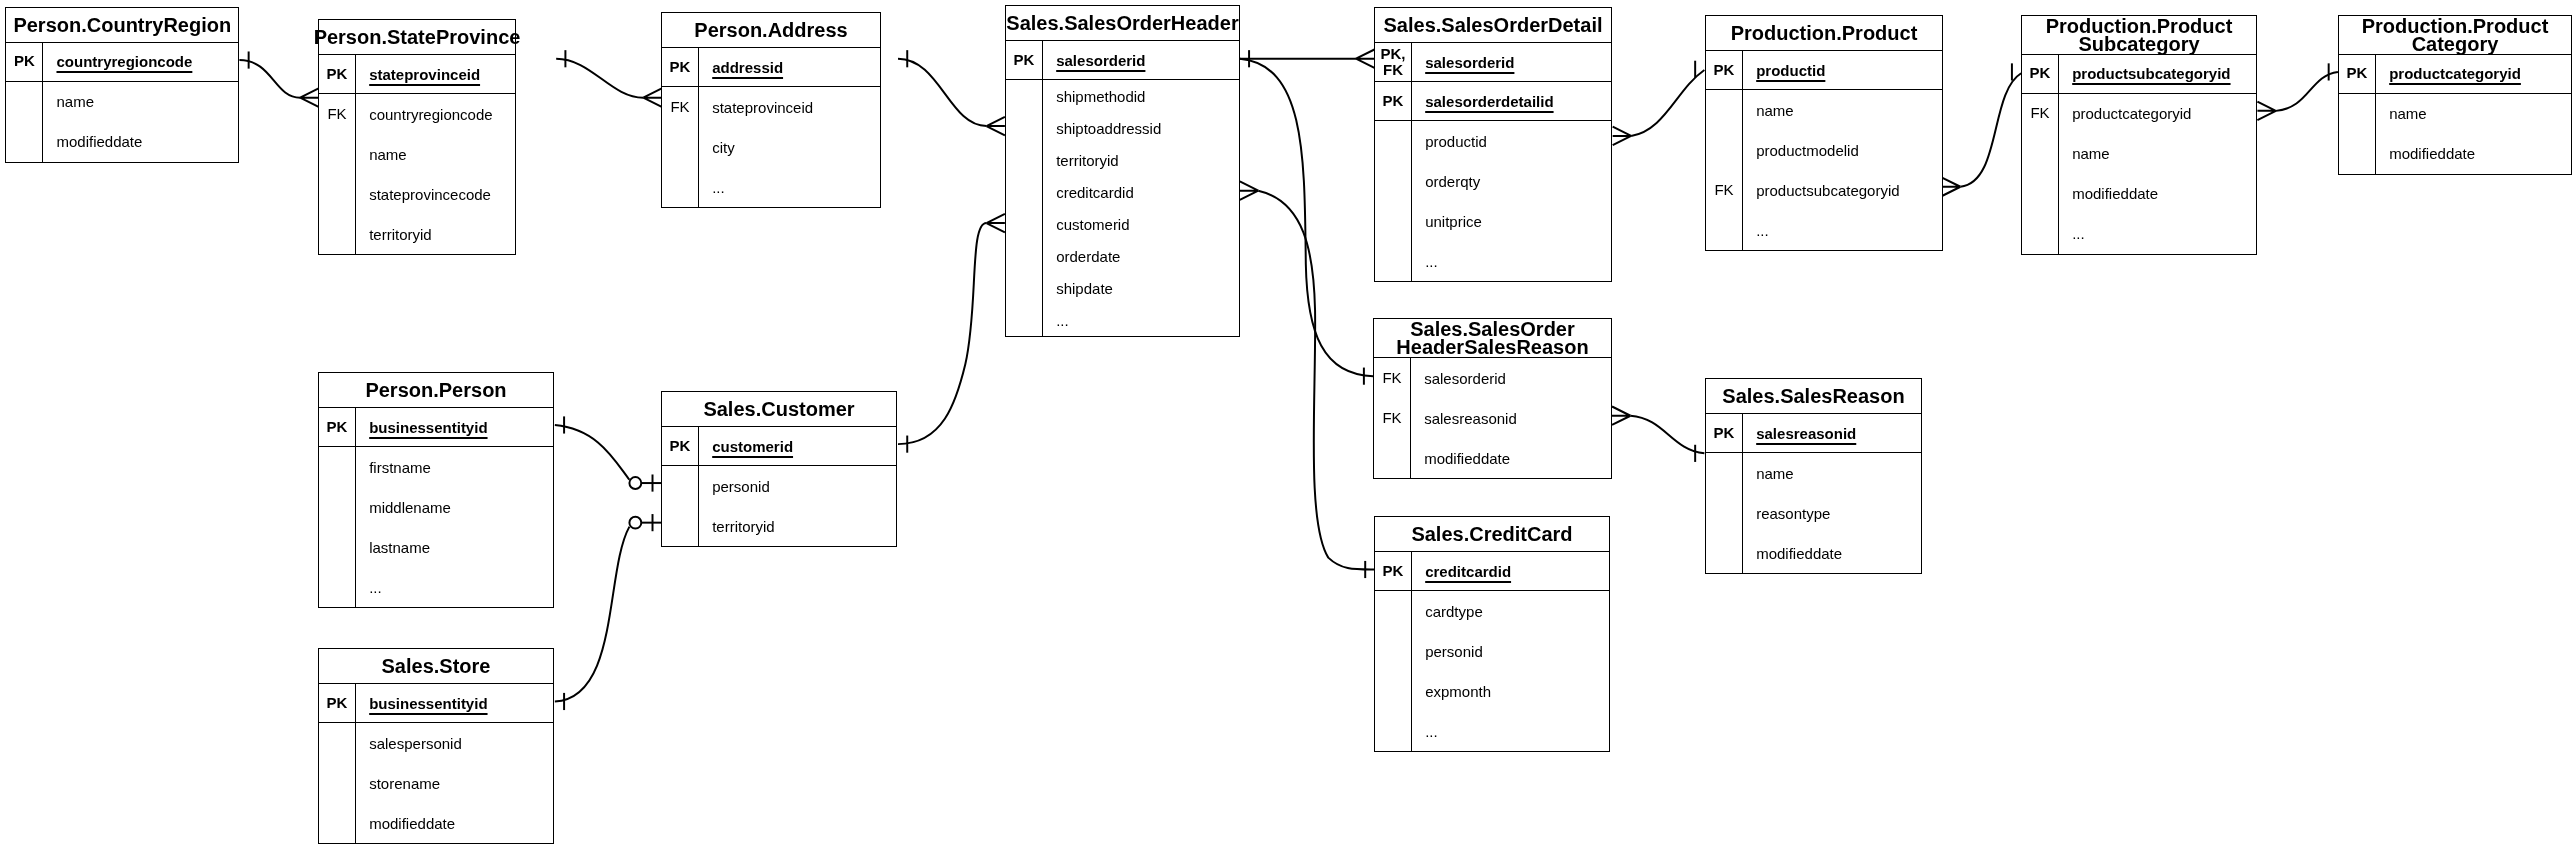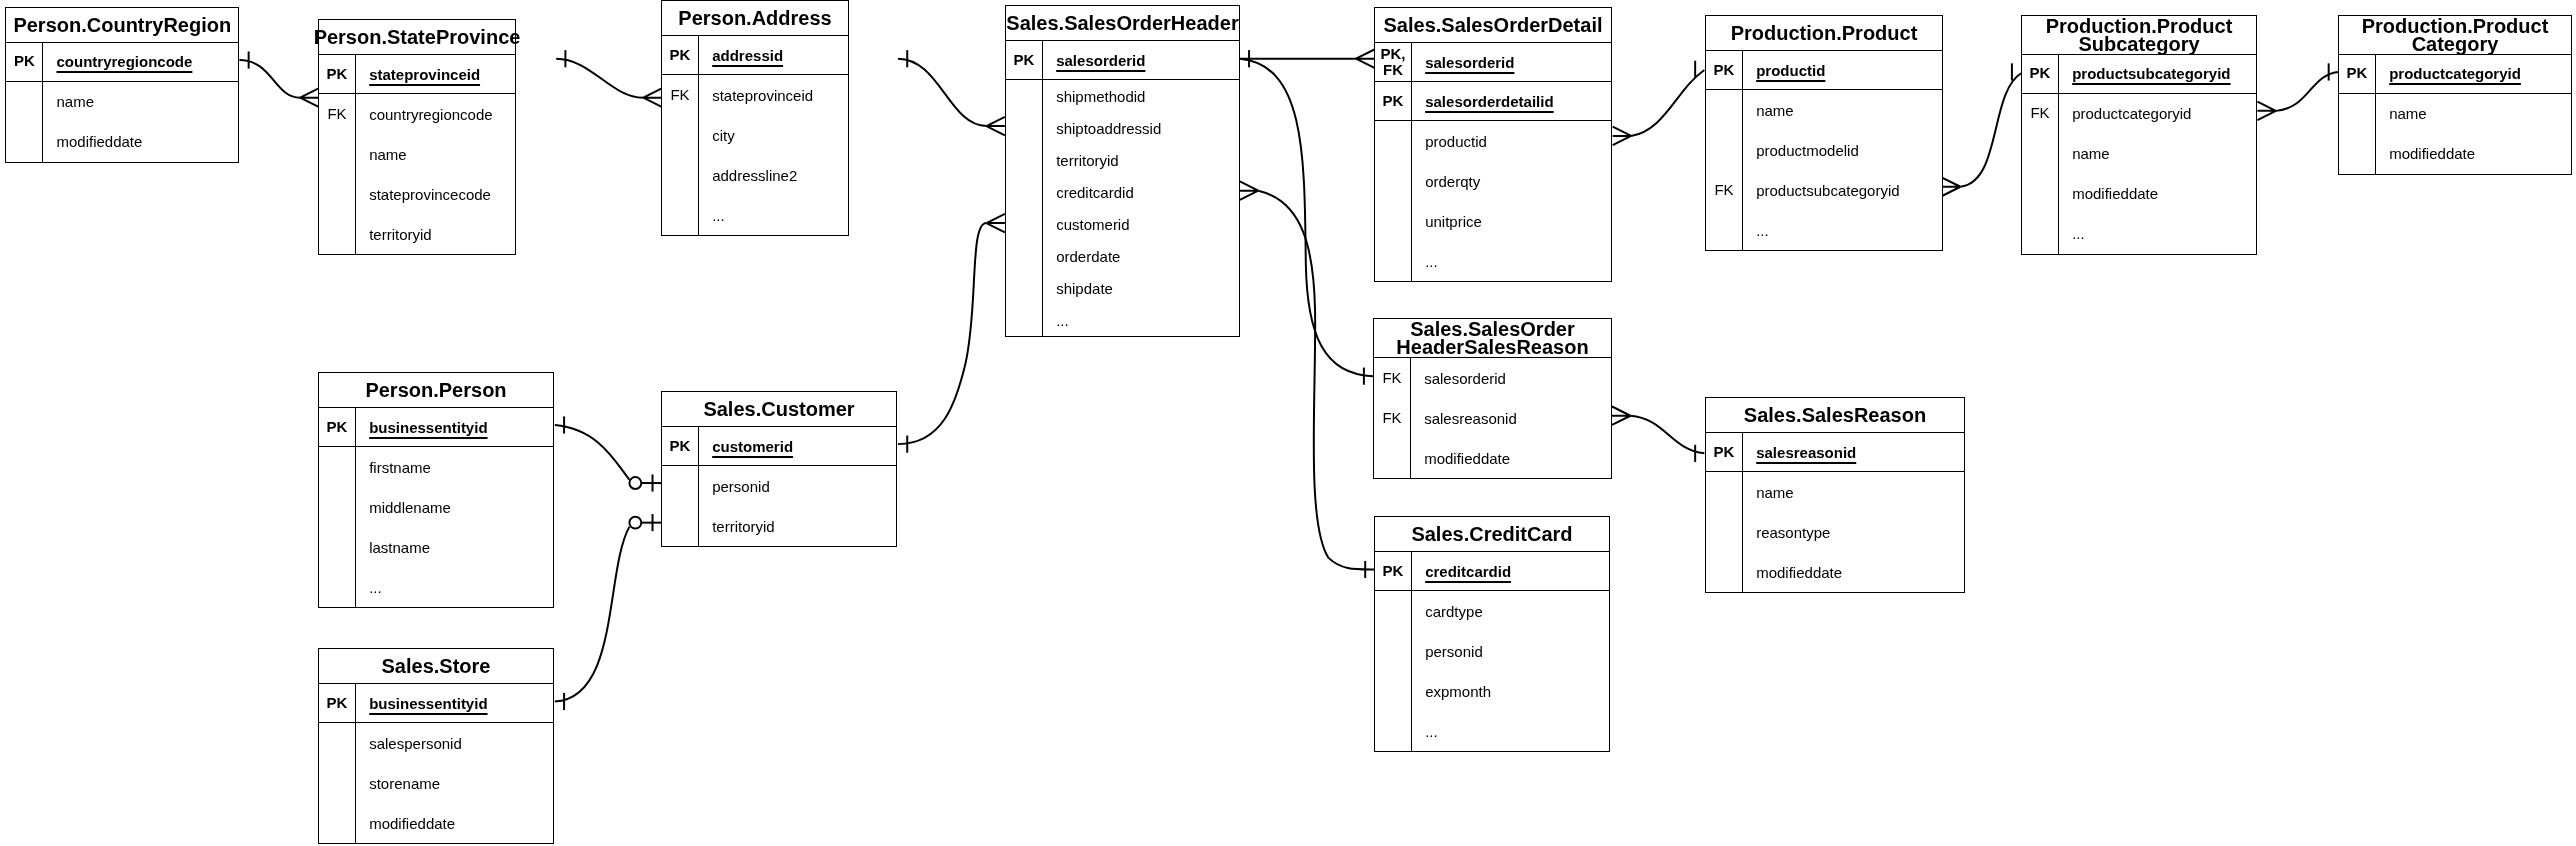--- a/index.html
+++ b/index.html
@@ -132,37 +132,33 @@
   <div class="brow">
     <div class="kc"></div>
     <div class="lc">stateprovincecode</div>
   </div>
   <div class="brow">
     <div class="kc"></div>
     <div class="lc">territoryid</div>
   </div>
 </div>
 
-<div class="etable" style="left:661px;top:0;width:188px">
+<div class="etable" style="left:661px;top:12px;width:220px">
   <div class="ttl">Person.Address</div>
   <div class="krow">
     <div class="kc b">PK</div>
     <div class="lc pk">addressid</div>
   </div>
   <div class="brow">
     <div class="kc">FK</div>
     <div class="lc">stateprovinceid</div>
   </div>
   <div class="brow">
     <div class="kc"></div>
     <div class="lc">city</div>
-  </div>
-  <div class="brow">
-    <div class="kc"></div>
-    <div class="lc">addressline2</div>
   </div>
   <div class="brow">
     <div class="kc"></div>
     <div class="lc">...</div>
   </div>
 </div>
 
 <div class="etable" style="left:1005px;top:5.3px;width:235px;--rh:32px">
   <div class="ttl">Sales.SalesOrderHeader</div>
   <div class="krow">
@@ -368,21 +364,21 @@
   <div class="brow">
     <div class="kc">FK</div>
     <div class="lc">salesreasonid</div>
   </div>
   <div class="brow">
     <div class="kc"></div>
     <div class="lc">modifieddate</div>
   </div>
 </div>
 
-<div class="etable" style="left:1705px;top:397px;width:260px">
+<div class="etable" style="left:1705px;top:378px;width:217px">
   <div class="ttl">Sales.SalesReason</div>
   <div class="krow">
     <div class="kc b">PK</div>
     <div class="lc pk">salesreasonid</div>
   </div>
   <div class="brow">
     <div class="kc"></div>
     <div class="lc">name</div>
   </div>
   <div class="brow">

